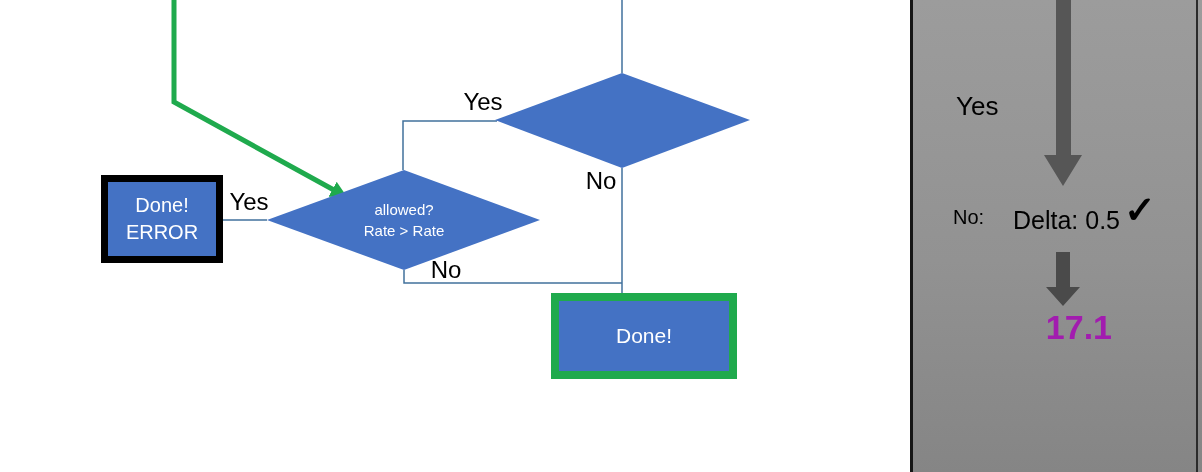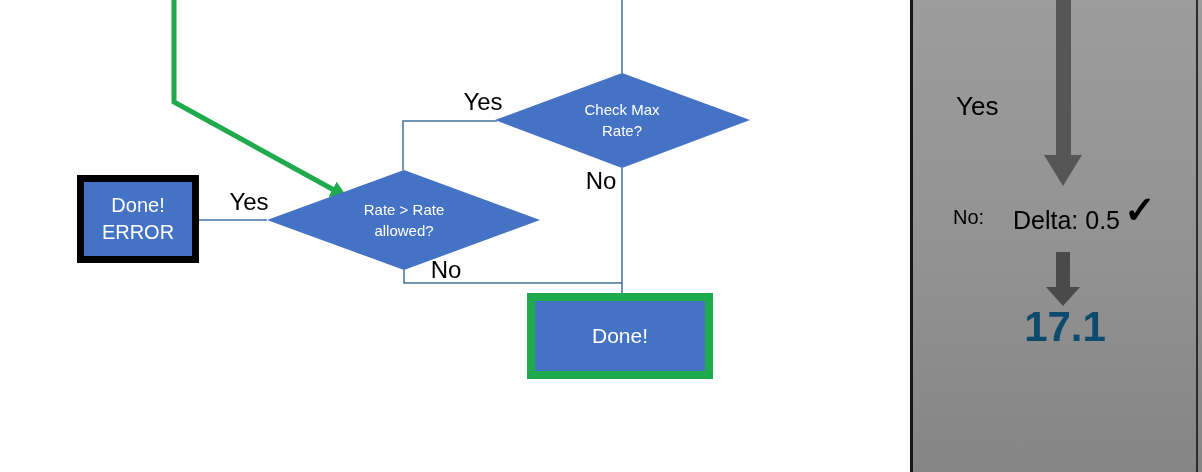--- a/index.html
+++ b/index.html
@@ -41,20 +41,21 @@
   
   .term-box {
     position: absolute;
     background: #4472C4;
     color: #ffffff;
     display: flex;
     flex-direction: column;
     align-items: center;
     justify-content: center;
     text-align: center;
+    margin-left: 24px;
   }
   .error-box {
     left: 77px; top: 175px;
     width: 122px; height: 88px;
     border: 7px solid #000000;
     font-size: 20px;
     line-height: 27px;
   }
   .done-box {
     left: 527px; top: 293px;
@@ -82,25 +83,25 @@
     color: #000000;
   }
   .panel-yes   { left: 956px;  top: 91px;  font-size: 26px; }
   .panel-no    { left: 953px;  top: 206px; font-size: 20px; }
   .panel-delta { left: 1013px; top: 206px; font-size: 25px; }
   .panel-check { left: 1124px; top: 188px; font-size: 38px; font-weight: bold; }
   .panel-result {
     position: absolute;
     left: 1018px; top: 303px;
     width: 94px;
-    text-align: center;
-    font-size: 42px;
+    text-align: right;
+    font-size: 34px;
     line-height: 48px;
     font-weight: bold;
-    color: #0c4a6e;
+    color: #a21caf;
   }
 </style>
 </head>
 <body>
 
 <div class="stage">
 
   <svg class="layer" viewBox="0 0 1202 472" xmlns="http://www.w3.org/2000/svg">
     <defs>
       <marker id="greenArrowHead" viewBox="0 0 10 10" refX="7" refY="5" markerWidth="3.4" markerHeight="3.4" orient="auto-start-reverse">
@@ -125,27 +126,23 @@
 
   <div class="side-panel">
     <div class="right-edge"></div>
   </div>
 
   <svg class="layer" style="pointer-events:none" viewBox="0 0 1202 472" xmlns="http://www.w3.org/2000/svg">
     <polygon points="1056,0 1071,0 1071,155 1082,155 1063,186 1044,155 1056,155" fill="#565656"></polygon>
     <polygon points="1056,252 1070,252 1070,287 1080,287 1063,306 1046,287 1056,287" fill="#4a4a4a"></polygon>
   </svg>
 
-  <div class="diamond-label" style="left:537px; top:99px;">
-    <span>Check Max</span>
-    <span>Rate?</span>
-  </div>
   <div class="diamond-label" style="left:319px; top:199px;">
+    <span>allowed?</span>
     <span>Rate &gt; Rate</span>
-    <span>allowed?</span>
   </div>
 
   <div class="branch-label" style="left:458px; top:90px; width:50px;">Yes</div>
   <div class="branch-label" style="left:579px; top:169px; width:44px;">No</div>
   <div class="branch-label" style="left:224px; top:190px; width:50px;">Yes</div>
   <div class="branch-label" style="left:424px; top:258px; width:44px;">No</div>
 
   <div class="term-box error-box">
     <span>Done!</span>
     <span>ERROR</span>

